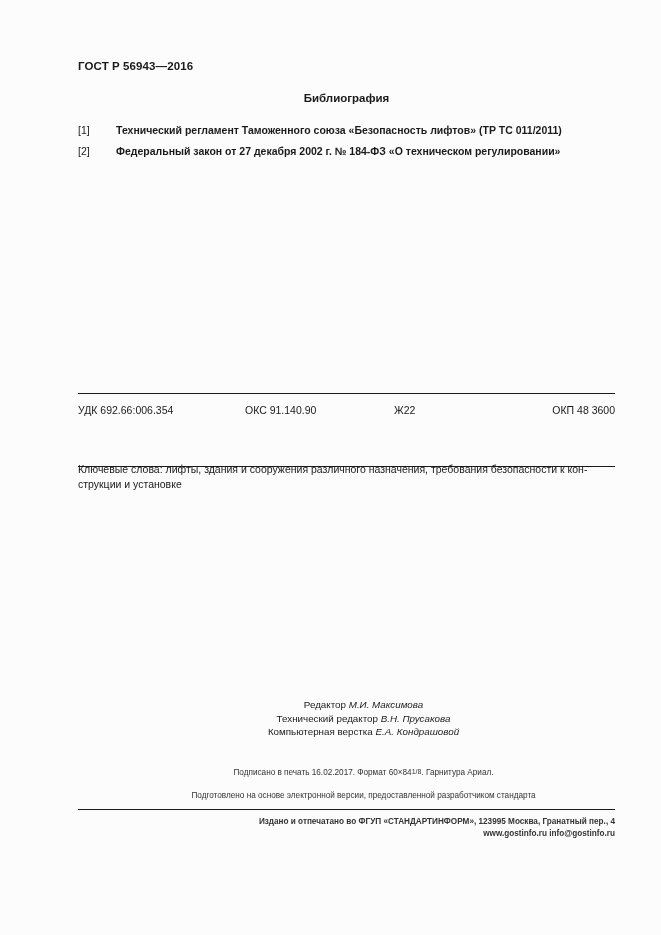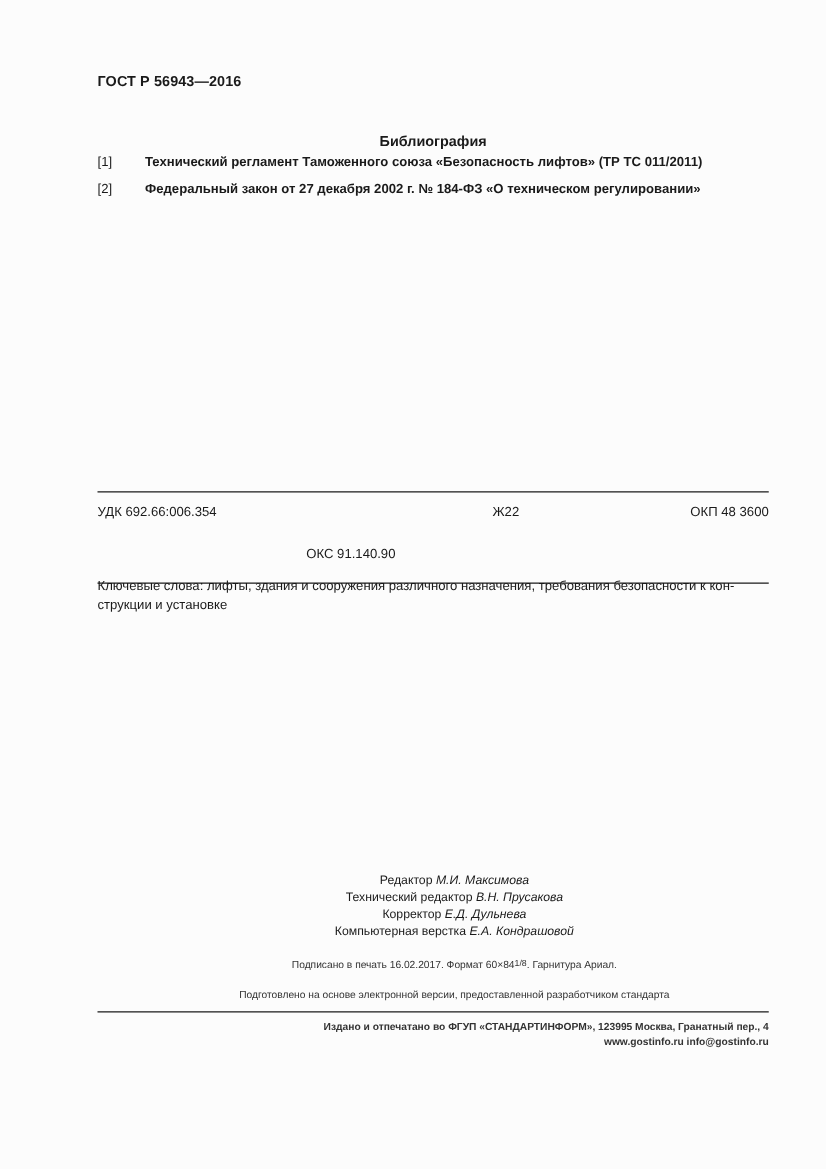--- a/index.html
+++ b/index.html
@@ -20,42 +20,41 @@
     .doc-code {
       left: 78px; top: 60px;
       font-size: 11.5px; font-weight: bold;
       letter-spacing: 0.1px;
     }
     .section-title {
       left: 78px; width: 537px; top: 92px;
       text-align: center;
       font-size: 11.5px; font-weight: bold;
       padding-left: 0;
-      margin-top: 16px;
     }
     .bib-item {
       left: 78px; width: 537px;
       font-size: 10.5px;
       display: flex;
     }
     .bib-num { width: 38px; flex: none; }
     .bib-text { flex: 1; white-space: nowrap; font-weight: bold; }
 
     .rule {
       left: 78px; width: 537px; height: 1px;
       background: #1a1a1a;
     }
 
     .class-row {
       left: 78px; width: 537px; top: 404px;
       font-size: 10.5px;
     }
     .class-row span { position: absolute; white-space: nowrap; }
     .udk { left: 0; }
-    .oks { left: 167px; margin-top: 33px; }
+    .oks { left: 167px; }
     .zh  { left: 316px; }
     .okp { right: 0; margin-left: 48px; }
 
     .keywords {
       left: 78px; width: 537px; top: 432px;
       font-size: 10.5px; line-height: 15px; margin-top: 30px;
     }
 
     .credits {
       left: 78px; width: 537px; top: 698px;
@@ -121,24 +120,20 @@
 <div class="abs credits">
   <div>
     <span>Редактор</span>
     <span class="name">М.И. Максимова</span>
   </div>
   <div>
     <span>Технический редактор</span>
     <span class="name">В.Н. Прусакова</span>
   </div>
   <div>
-    <span>Корректор</span>
-    <span class="name">Е.Д. Дульнева</span>
-  </div>
-  <div>
     <span>Компьютерная верстка</span>
     <span class="name">Е.А. Кондрашовой</span>
   </div>
 </div>
 
 <div class="abs print-info">
   <div>
     <span>Подписано в печать 16.02.2017.  Формат 60×84</span><span class="frac">1/8</span><span>.  Гарнитура Ариал.</span>
   </div>
 </div>

